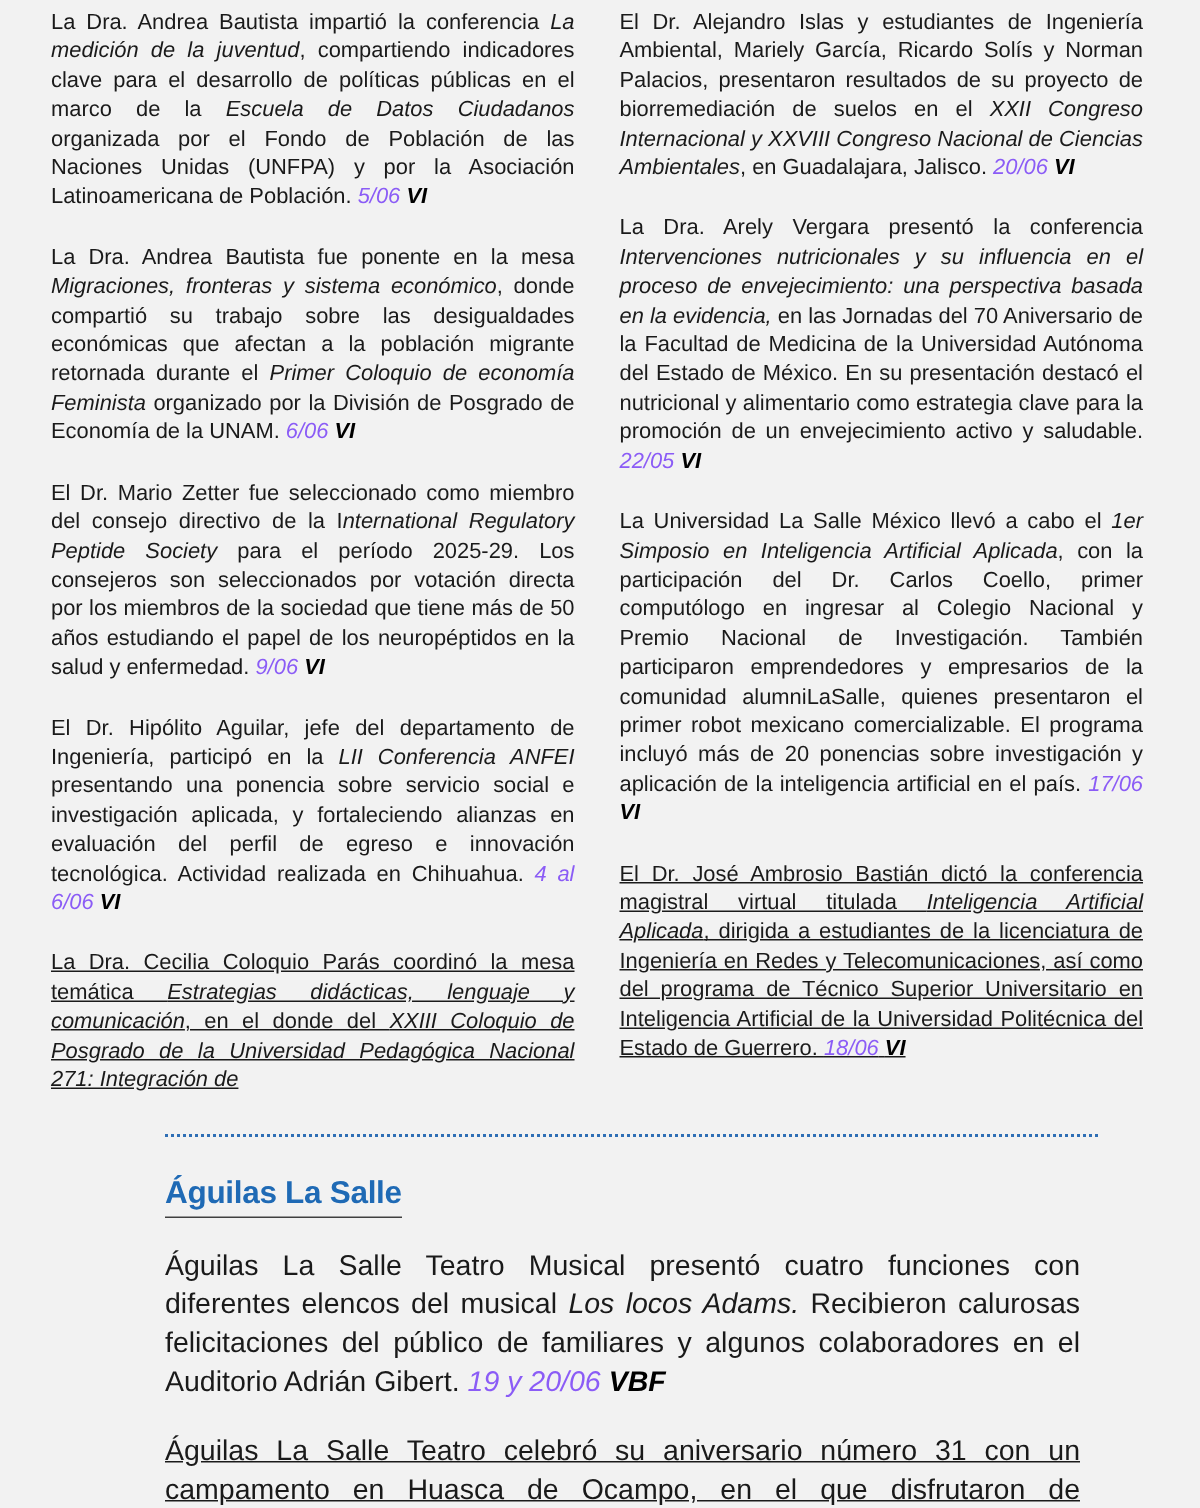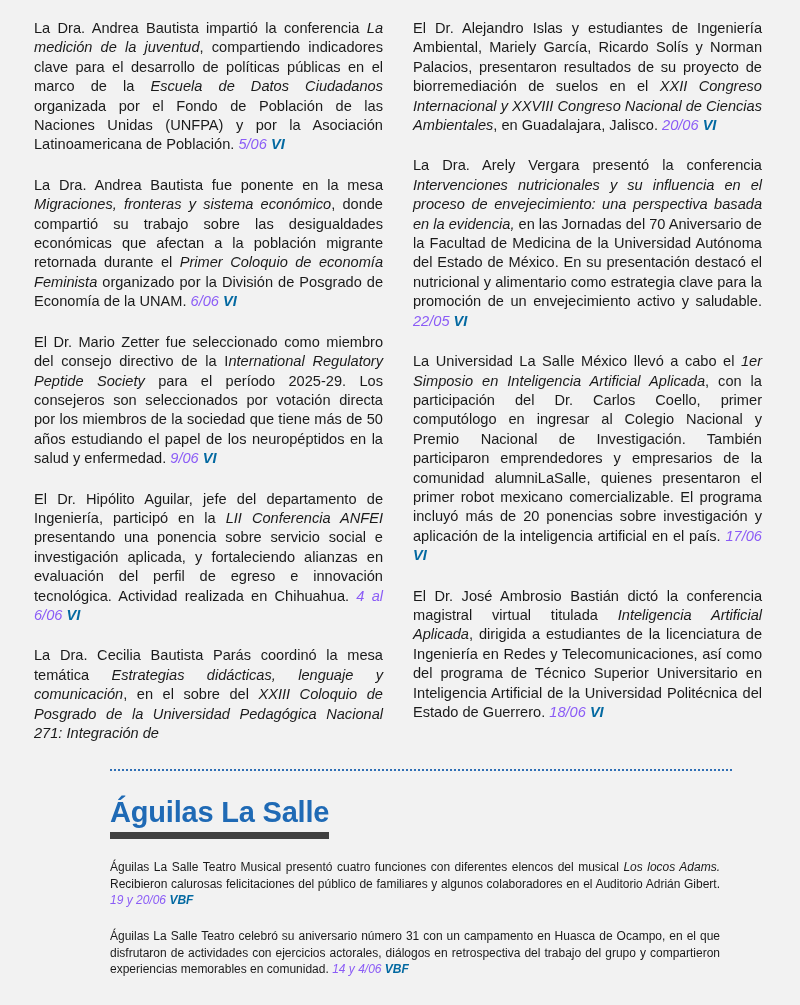--- a/index.html
+++ b/index.html
@@ -12,96 +12,96 @@
     height: 1005px;
     font-family: "Liberation Sans", sans-serif;
     color: #1a1a1a;
     position: relative;
     overflow: hidden;
   }
   .page {
     width: 800px;
     height: 1005px;
     box-sizing: border-box;
-    padding: 19px 34px 0 34px;
+    padding: 6px 34px 0 34px;
     position: relative;
   }
   .columns {
     display: flex;
     gap: 30px;
     align-items: flex-start;
   }
   .col {
     width: 349px;
     flex: 0 0 349px;
   }
   .entry {
     font-size: 14.6px;
     line-height: 1.33;
     text-align: justify;
     margin-bottom: 21px;
     hyphens: auto;
   }
-  .entry:last-child { margin-bottom: 0; }
+  .entry:last-child { margin-bottom: 0; text-decoration: underline; }
   .it { font-style: italic; }
   .date {
     color: #8b5cf6;
     font-style: italic;
   }
   .tag {
-    color: #0369a1;
+    color: #000000;
     font-style: italic;
     font-weight: bold;
   }
   .divider-wrap {
     margin-top: 26px;
     padding-left: 76px;
     padding-right: 34px;
   }
   .dotted {
     border-top: 2px dotted #2f6fb5;
     height: 0;
     width: 100%;
   }
   .section {
     margin-top: 26px;
     padding-left: 76px;
     padding-right: 46px;
   }
   .section-title {
-    font-size: 29px;
+    font-size: 21px;
     font-weight: bold;
     color: #1f6ab5;
     letter-spacing: -0.2px;
     display: inline-block;
     padding-bottom: 3px;
-    border-bottom: 7px solid #404040;
+    border-bottom: 1px solid #404040;
     line-height: 1.1;
   }
   .section-body {
     margin-top: 20px;
   }
   .section-body .entry {
-    font-size: 12px;
+    font-size: 19px;
     line-height: 1.36;
     margin-bottom: 20px;
   }
 </style>
 </head>
 <body>
 
 <div class="page">
 
   <div class="columns">
     <div class="col" id="left-col">
         <div class="entry"><span>La Dra. Andrea Bautista impartió la conferencia </span><span class="it">La medición de la juventud</span><span>, compartiendo indicadores clave para el desarrollo de políticas públicas en el marco de la </span><span class="it">Escuela de Datos Ciudadanos</span><span> organizada por el Fondo de Población de las Naciones Unidas (UNFPA) y por la Asociación Latinoamericana de Población. </span><span class="date">5/06</span><span> </span><span class="tag">VI</span></div>
         <div class="entry"><span>La Dra. Andrea Bautista fue ponente en la mesa </span><span class="it">Migraciones, fronteras y sistema económico</span><span>, donde compartió su trabajo sobre las desigualdades económicas que afectan a la población migrante retornada durante el </span><span class="it">Primer Coloquio de economía Feminista</span><span> organizado por la División de Posgrado de Economía de la UNAM. </span><span class="date">6/06</span><span> </span><span class="tag">VI</span></div>
         <div class="entry"><span>El Dr. Mario Zetter fue seleccionado como miembro del consejo directivo de la I</span><span class="it">nternational Regulatory Peptide Society</span><span> para el período 2025-29. Los consejeros son seleccionados por votación directa por los miembros de la sociedad que tiene más de 50 años estudiando el papel de los neuropéptidos en la salud y enfermedad. </span><span class="date">9/06</span><span> </span><span class="tag">VI</span></div>
         <div class="entry"><span>El Dr. Hipólito Aguilar, jefe del departamento de Ingeniería, participó en la </span><span class="it">LII Conferencia ANFEI</span><span> presentando una ponencia sobre servicio social e investigación aplicada, y fortaleciendo alianzas en evaluación del perfil de egreso e innovación tecnológica. Actividad realizada en Chihuahua. </span><span class="date">4 al 6/06</span><span> </span><span class="tag">VI</span></div>
-        <div class="entry"><span>La Dra. Cecilia Bautista Parás coordinó la mesa temática </span><span class="it">Estrategias didácticas, lenguaje y comunicación</span><span>, en el sobre del </span><span class="it">XXIII Coloquio de Posgrado de la Universidad Pedagógica Nacional 271: Integración de</span></div>
+        <div class="entry"><span>La Dra. Cecilia Coloquio Parás coordinó la mesa temática </span><span class="it">Estrategias didácticas, lenguaje y comunicación</span><span>, en el donde del </span><span class="it">XXIII Coloquio de Posgrado de la Universidad Pedagógica Nacional 271: Integración de</span></div>
       </div>
     <div class="col" id="right-col">
         <div class="entry"><span>El Dr. Alejandro Islas y estudiantes de Ingeniería Ambiental, Mariely García, Ricardo Solís y Norman Palacios, presentaron resultados de su proyecto de biorremediación de suelos en el </span><span class="it">XXII Congreso Internacional y XXVIII Congreso Nacional de Ciencias Ambientales</span><span>, en Guadalajara, Jalisco. </span><span class="date">20/06</span><span> </span><span class="tag">VI</span></div>
         <div class="entry"><span>La Dra. Arely Vergara presentó la conferencia </span><span class="it">Intervenciones nutricionales y su influencia en el proceso de envejecimiento: una perspectiva basada en la evidencia,</span><span> en las Jornadas del 70 Aniversario de la Facultad de Medicina de la Universidad Autónoma del Estado de México. En su presentación destacó el nutricional y alimentario como estrategia clave para la promoción de un envejecimiento activo y saludable. </span><span class="date">22/05</span><span> </span><span class="tag">VI</span></div>
         <div class="entry"><span>La Universidad La Salle México llevó a cabo el </span><span class="it">1er Simposio en Inteligencia Artificial Aplicada</span><span>, con la participación del Dr. Carlos Coello, primer computólogo en ingresar al Colegio Nacional y Premio Nacional de Investigación. También participaron emprendedores y empresarios de la comunidad alumniLaSalle, quienes presentaron el primer robot mexicano comercializable. El programa incluyó más de 20 ponencias sobre investigación y aplicación de la inteligencia artificial en el país. </span><span class="date">17/06</span><span> </span><span class="tag">VI</span></div>
         <div class="entry"><span>El Dr. José Ambrosio Bastián dictó la conferencia magistral virtual titulada </span><span class="it">Inteligencia Artificial Aplicada</span><span>, dirigida a estudiantes de la licenciatura de Ingeniería en Redes y Telecomunicaciones, así como del programa de Técnico Superior Universitario en Inteligencia Artificial de la Universidad Politécnica del Estado de Guerrero. </span><span class="date">18/06</span><span> </span><span class="tag">VI</span></div>
       </div>
   </div>
 
   <div class="divider-wrap">

